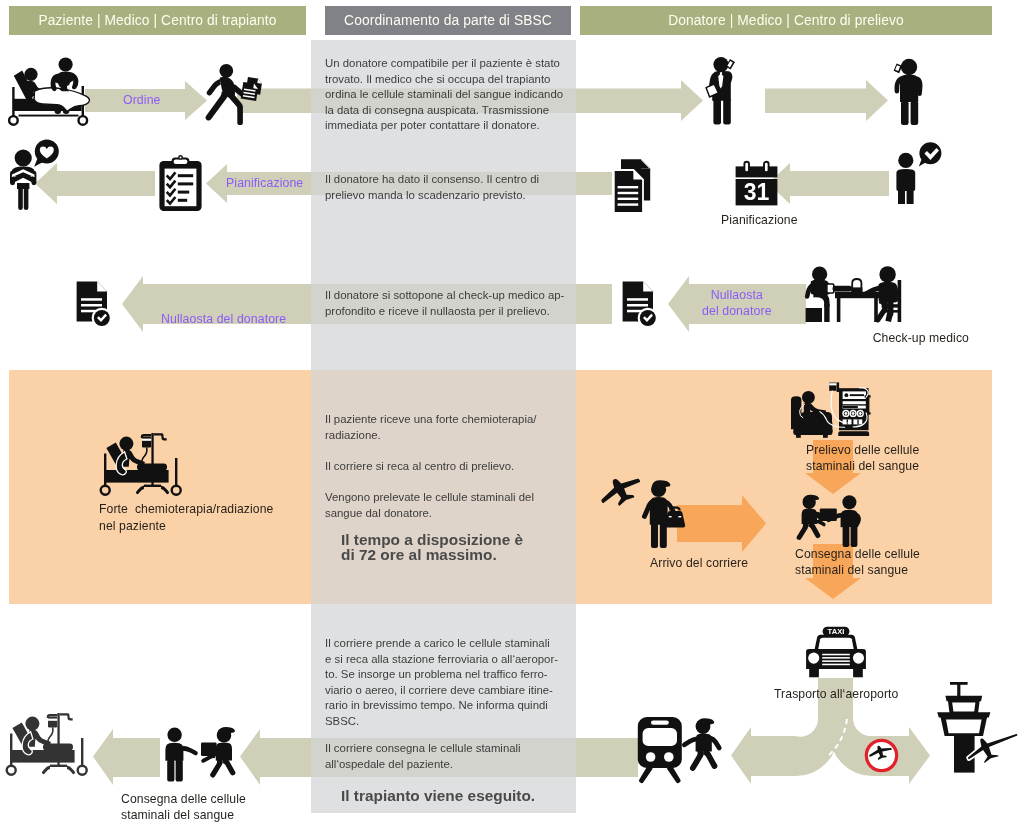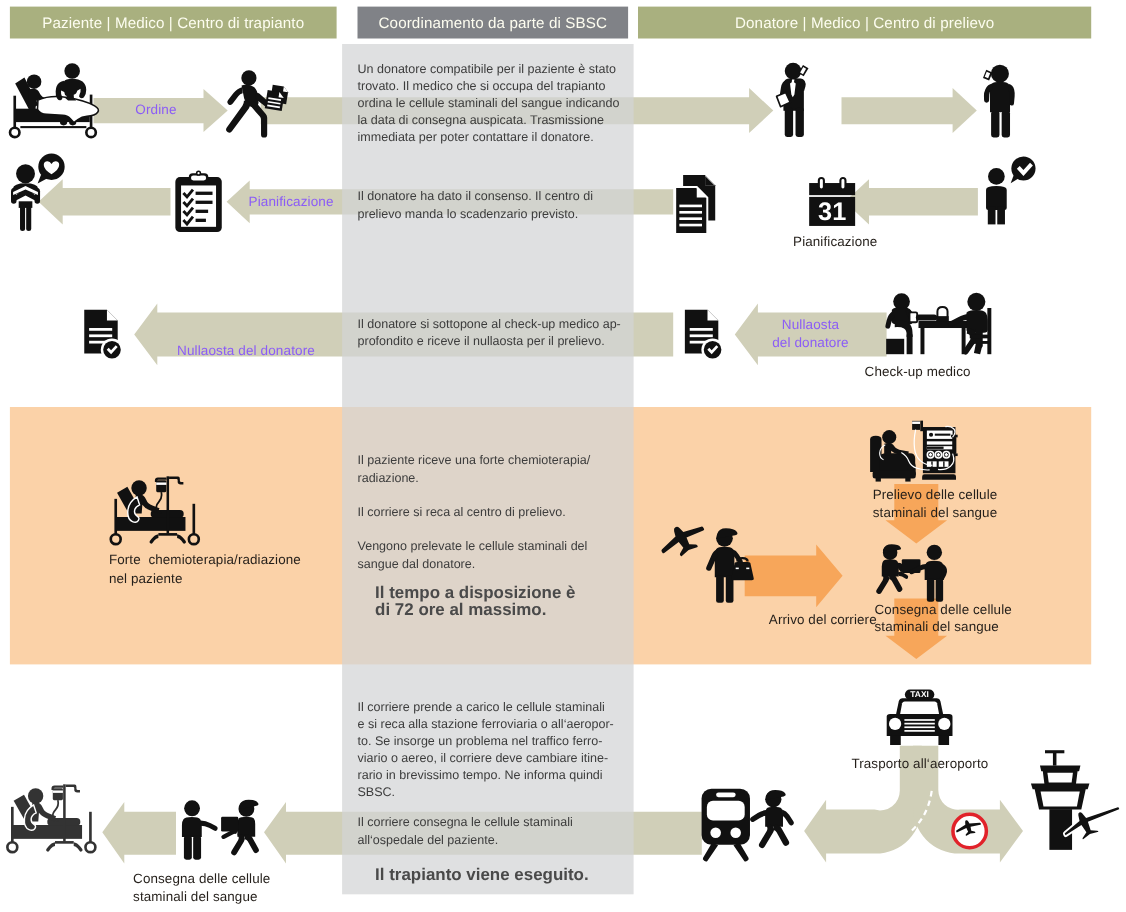--- a/index.html
+++ b/index.html
@@ -101,24 +101,24 @@
 rario in brevissimo tempo. Ne informa quindi
 SBSC.</div>
   <div class="ctext b" style="top:788px">Il trapianto viene eseguito.</div>
 
   <div class="alabel" style="left:123px;top:93px">Ordine</div>
   <div class="alabel" style="left:226px;top:176px">Pianificazione</div>
   <div class="alabel" style="left:161px;top:312px">Nullaosta del donatore</div>
   <div class="alabel" style="left:702px;top:288px;line-height:15.7px;text-align:center"><span>Nullaosta</span><br><span>del donatore</span></div>
 
   <div class="cap" style="left:721px;top:213px;width:160px;text-align:left">Pianificazione</div>
-  <div class="cap" style="left:786px;top:331px;width:160px;text-align:left">Check-up medico</div>
+  <div class="cap" style="left:809px;top:331px;width:160px;text-align:right">Check-up medico</div>
   <div class="cap" style="left:99px;top:501px;width:250px;line-height:16.6px;text-align:left"><span>Forte  chemioterapia/radiazione</span><br><span>nel paziente</span></div>
-  <div class="cap" style="left:770px;top:443px;width:160px;line-height:15.7px;text-align:center"><span>Prelievo delle cellule</span><br><span>staminali del sangue</span></div>
-  <div class="cap" style="left:668px;top:556px;width:160px;text-align:center">Arrivo del corriere</div>
+  <div class="cap" style="left:806px;top:443px;width:160px;line-height:15.7px;text-align:left"><span>Prelievo delle cellule</span><br><span>staminali del sangue</span></div>
+  <div class="cap" style="left:650px;top:556px;width:160px;text-align:left">Arrivo del corriere</div>
   <div class="cap" style="left:795px;top:547px;width:160px;line-height:15.7px;text-align:left"><span>Consegna delle cellule</span><br><span>staminali del sangue</span></div>
   <div class="cap" style="left:774px;top:687px;width:160px;text-align:left">Trasporto all‘aeroporto</div>
   <div class="cap" style="left:121px;top:792px;width:160px;line-height:15.6px;text-align:left"><span>Consegna delle cellule</span><br><span>staminali del sangue</span></div>
 
 <div class="ic" style="left:11px;top:57px;width:82px;height:72px">
 <svg viewBox="0 0 84 72" width="84" height="72" fill="#111">
   <rect x="1.2" y="30" width="2.4" height="30"></rect>
   <rect x="70.6" y="29" width="2.4" height="31"></rect>
   <circle cx="2.4" cy="63.4" r="4.3" fill="none" stroke="#111" stroke-width="2.4"></circle>
   <circle cx="71.8" cy="63.4" r="4.3" fill="none" stroke="#111" stroke-width="2.4"></circle>

